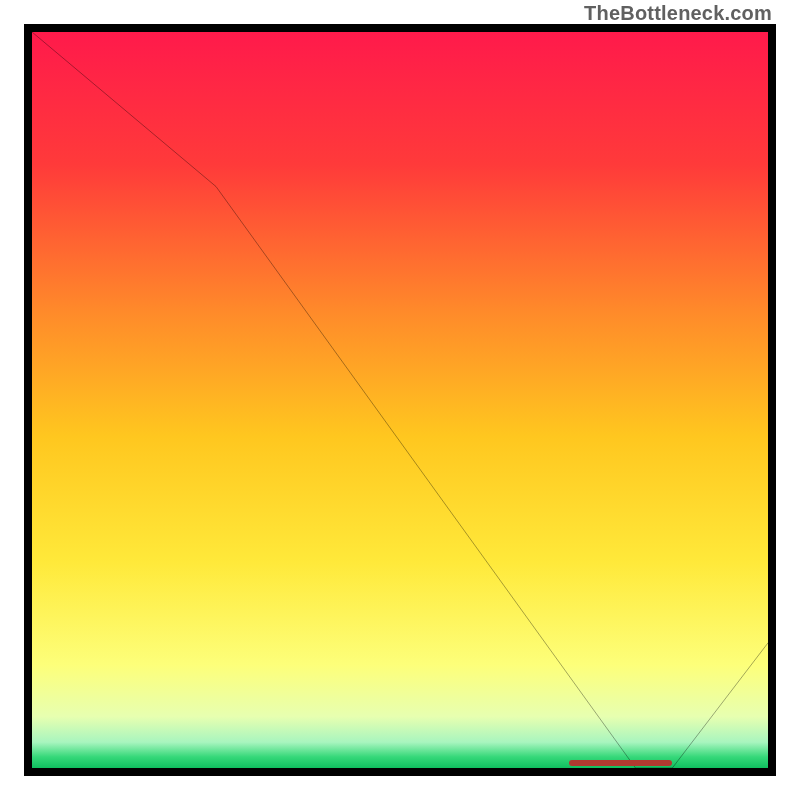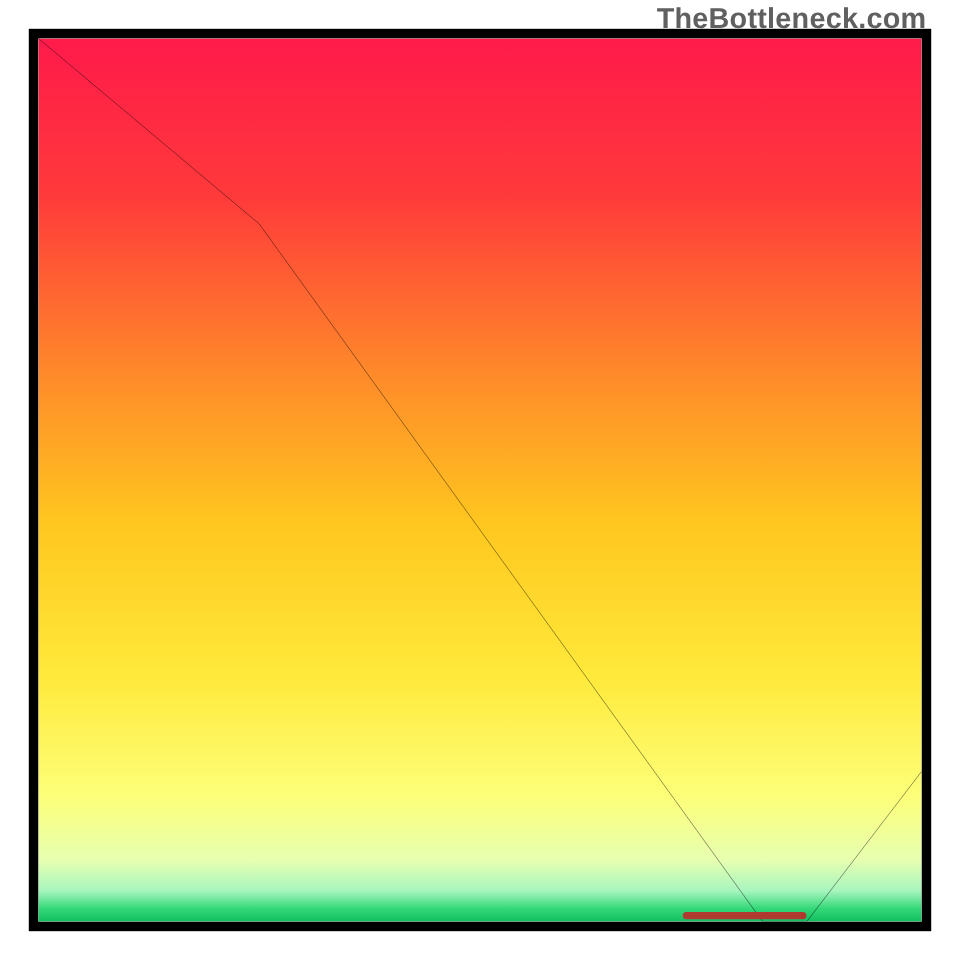--- a/index.html
+++ b/index.html
@@ -17,21 +17,21 @@
     top: 24px;
     width: 752px;
     height: 752px;
     box-sizing: border-box;
     border: 8px solid #000000;
   }
   .attribution {
     position: absolute;
     top: 2px;
     right: 28px;
-    font-size: 24px;
+    font-size: 20px;
     font-weight: 600;
     color: #606060;
     letter-spacing: 0.2px;
   }
   .gradient-bg {
     position: absolute;
     left: 0;
     top: 0;
     width: 100%;
     height: 100%;

